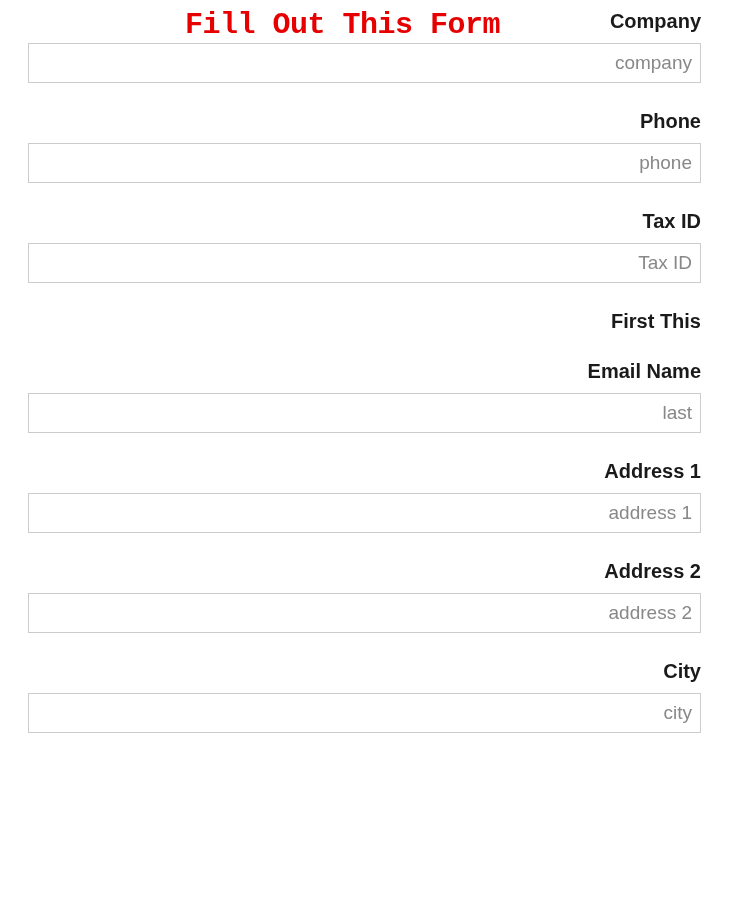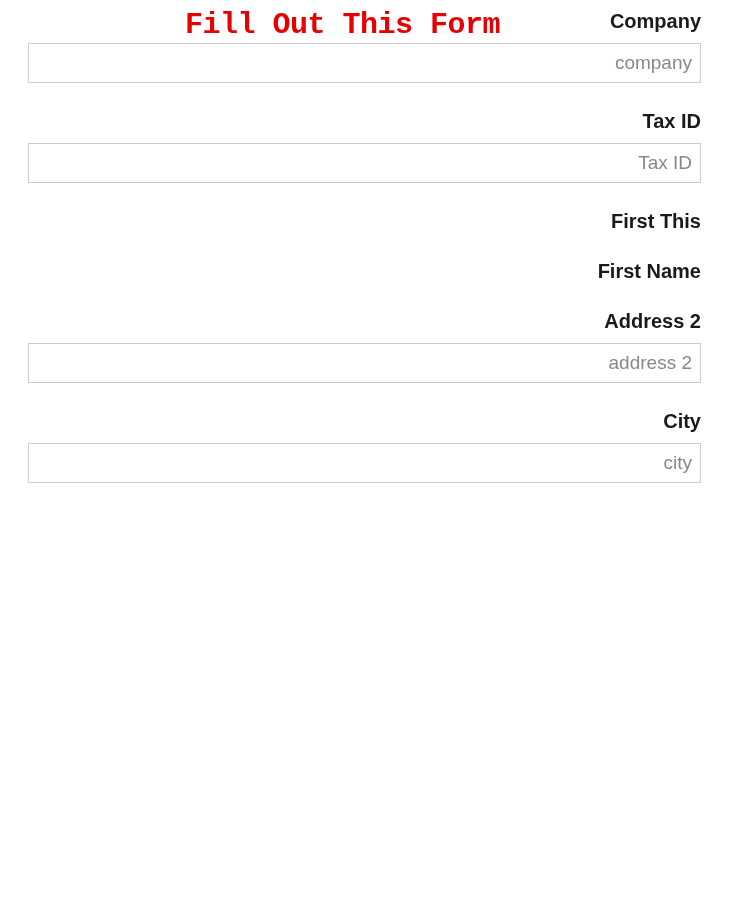--- a/index.html
+++ b/index.html
@@ -63,35 +63,44 @@
 
 <div class="form-title">Fill Out This Form</div>
 
 <div class="form-container">
 
   <div class="form-group">
     <label class="field-label">Company</label>
     <input type="text" class="field-input" placeholder="company" style="">
   </div>
 
+  <div class="form-group">
+    <label class="field-label">Phone</label>
+    <input type="text" class="field-input" placeholder="phone" style="">
+  </div>
 
 
   <div class="form-group">
     <label class="field-label">Tax ID</label>
     <input type="text" class="field-input" placeholder="Tax ID" style="">
   </div>
 
   <div class="form-group">
     <label class="field-label">First This</label>
   </div>
 
   <div class="form-group">
-    <label class="field-label">First Name</label>
+    <label class="field-label">Email Name</label>
+    <input type="text" class="field-input" placeholder="last" style="">
   </div>
 
+  <div class="form-group">
+    <label class="field-label">Address 1</label>
+    <input type="text" class="field-input" placeholder="address 1" style="">
+  </div>
 
   <div class="form-group">
     <label class="field-label">Address 2</label>
     <input type="text" class="field-input" placeholder="address 2" style="">
   </div>
 
   <div class="form-group">
     <label class="field-label">City</label>
     <input type="text" class="field-input" placeholder="city" style="">
   </div>

